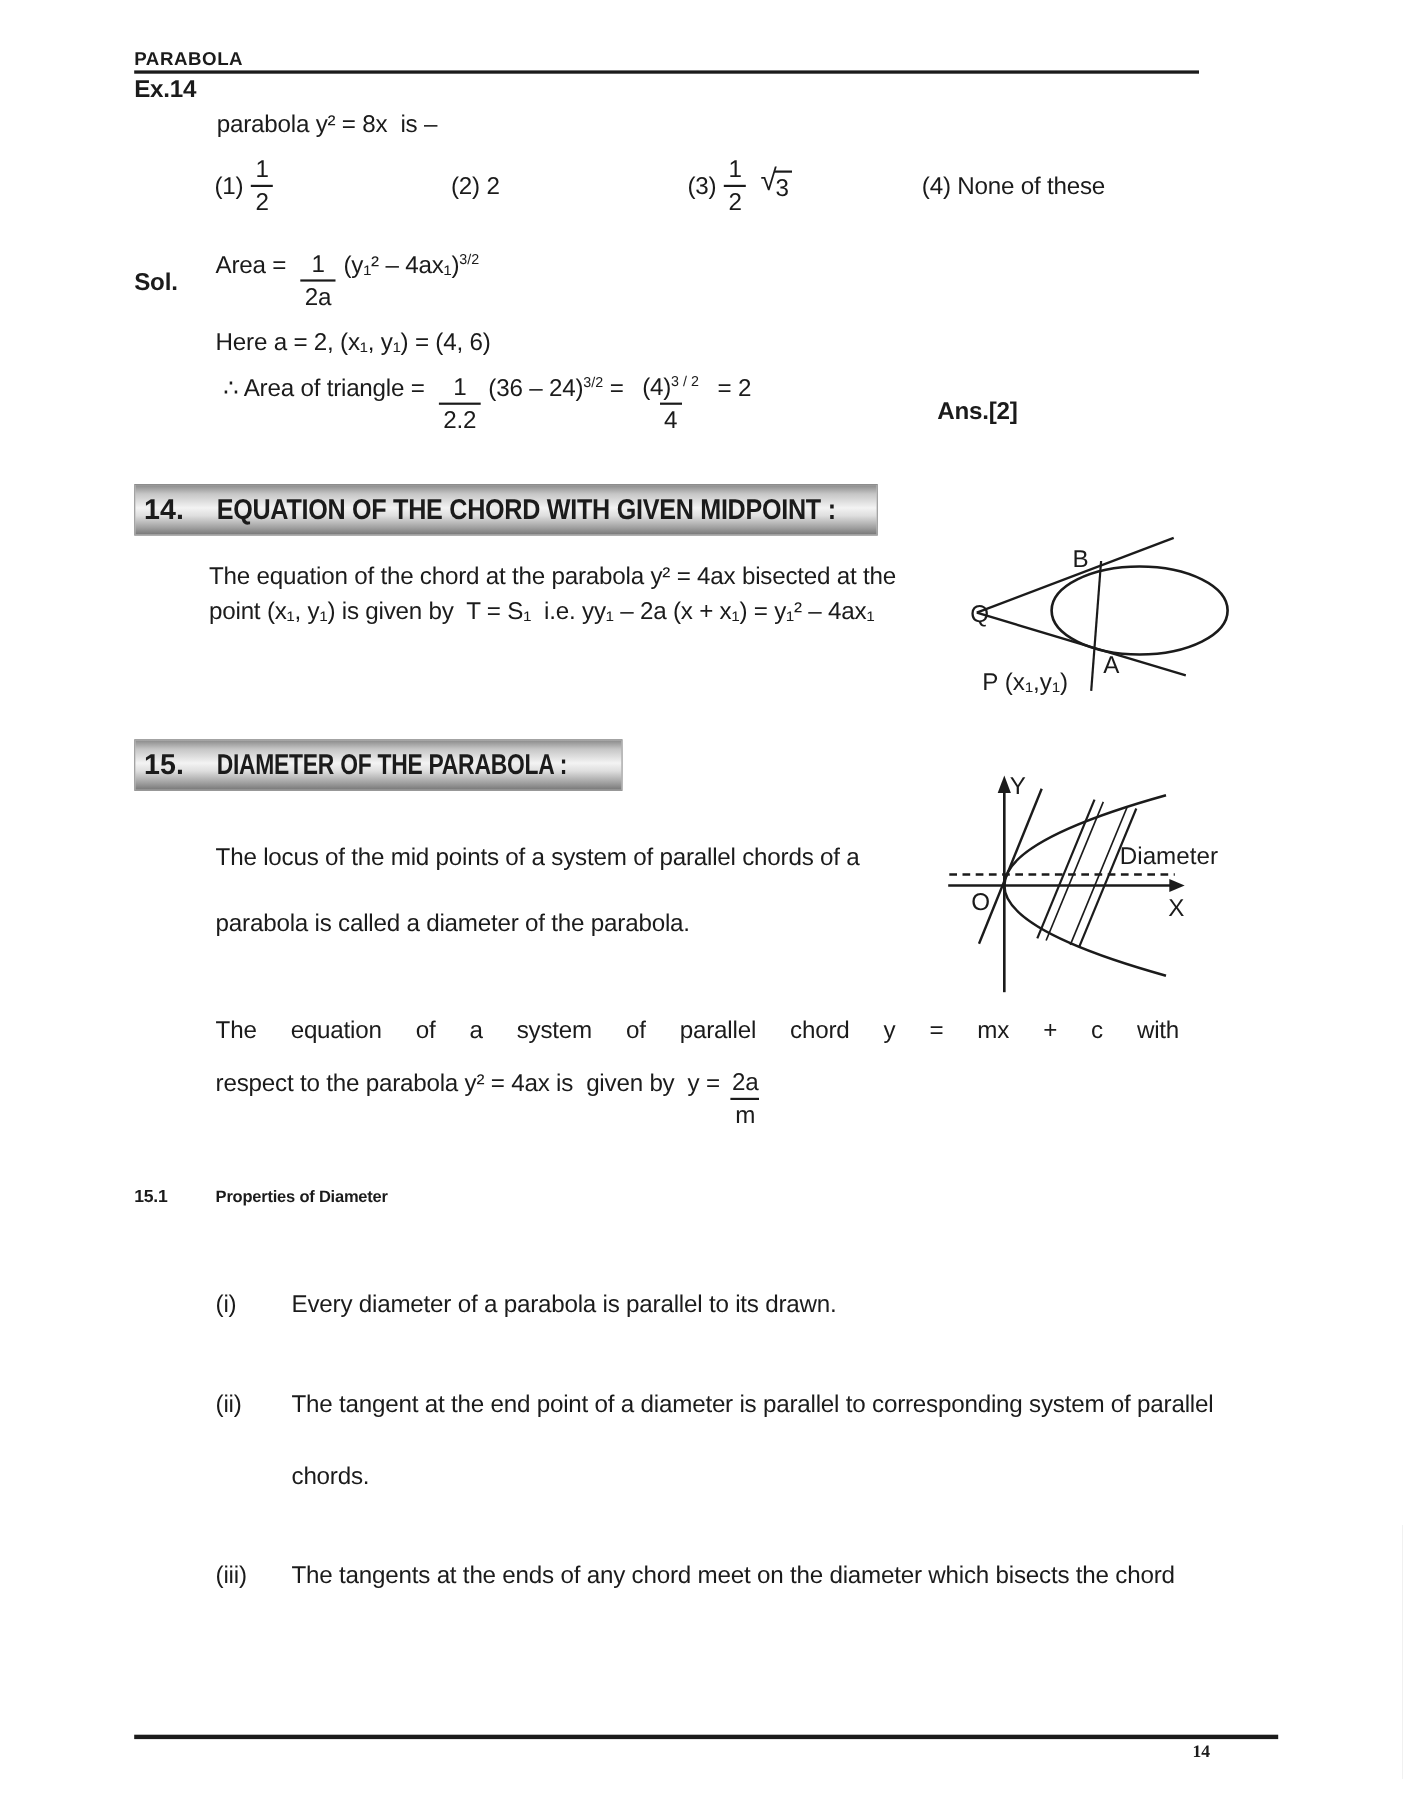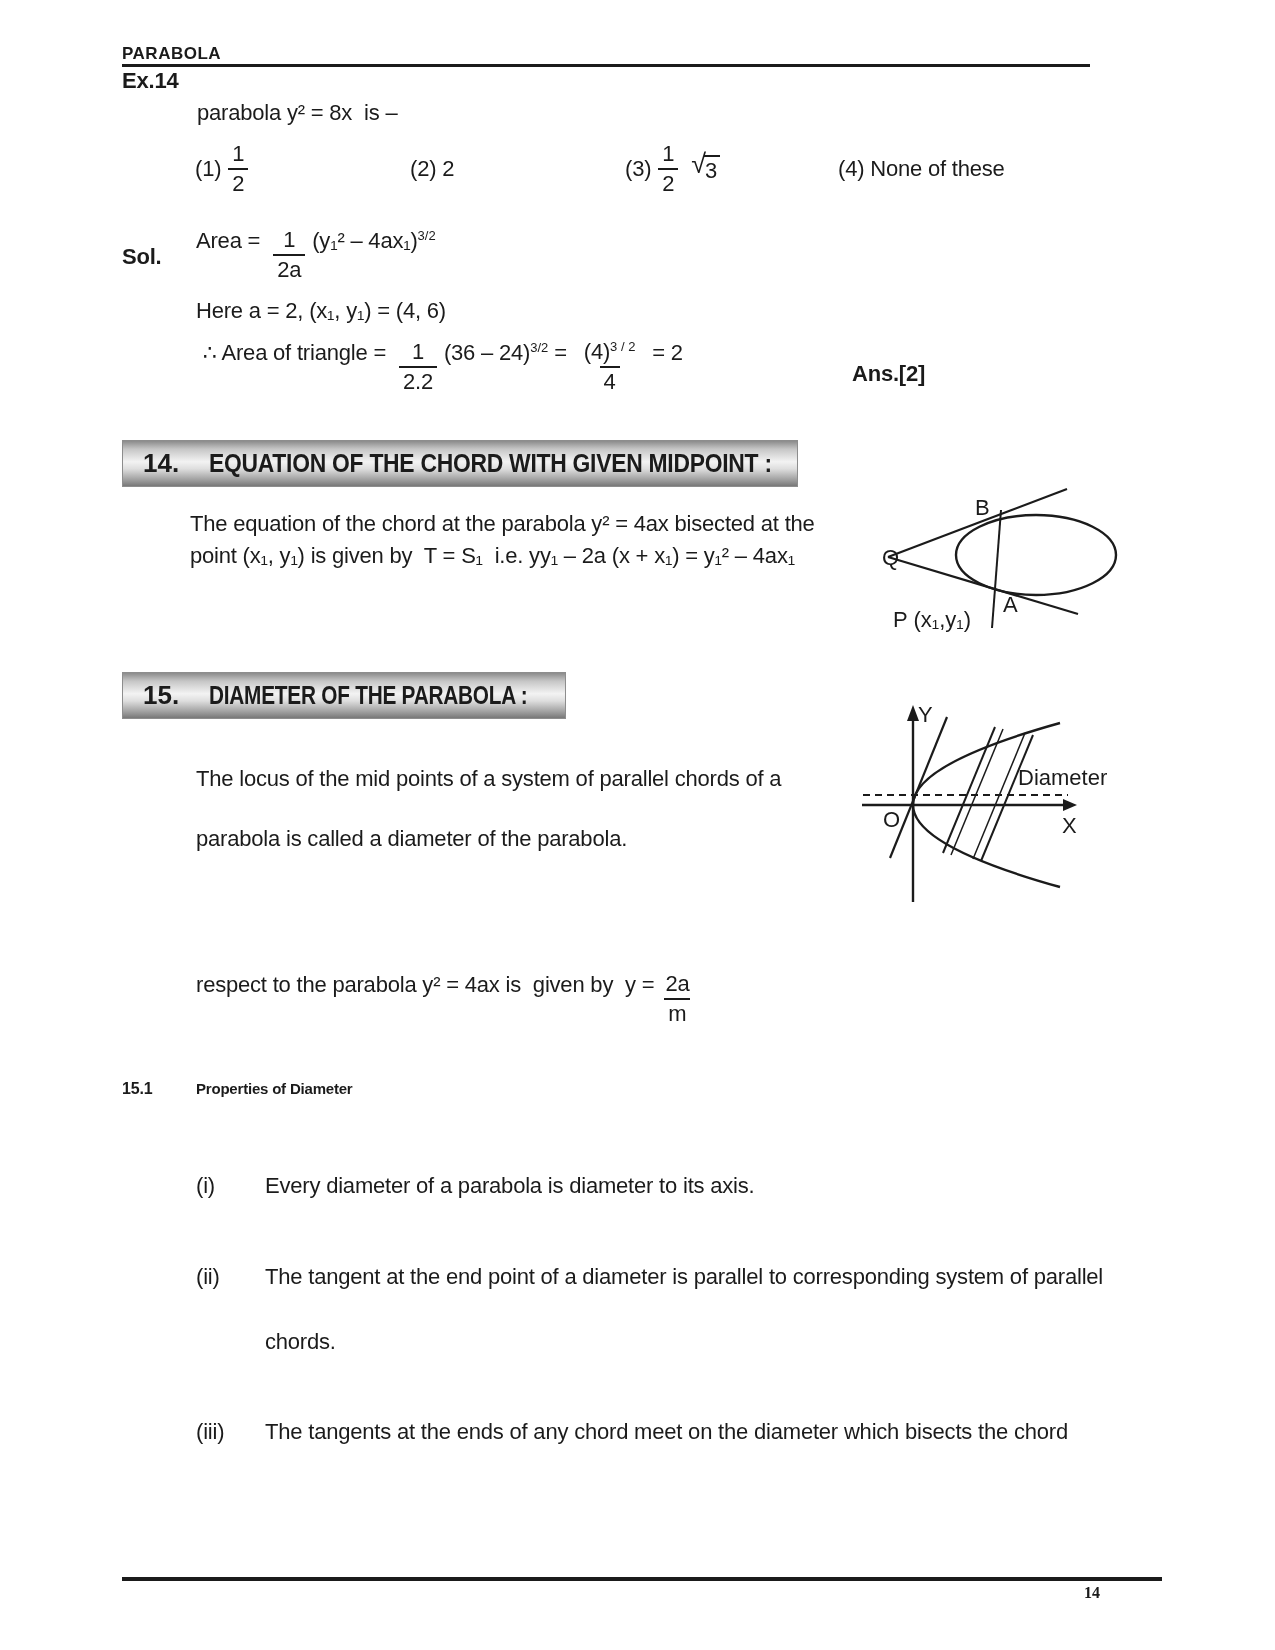--- a/index.html
+++ b/index.html
@@ -5,21 +5,21 @@
   html,body{margin:0;padding:0;background:#e8e8e8}
   .page{position:relative;width:1275px;height:1650px;background:#ffffff;margin:0 auto;
         font-family:"Liberation Sans","DejaVu Sans",sans-serif;color:#1b1b1b;overflow:hidden}
   .t{position:absolute;font-size:22px;line-height:1.15;white-space:pre;letter-spacing:-0.2px}
   .b{font-weight:bold}
   .rule{position:absolute;background:#1b1b1b}
   
   .bar{position:absolute;left:122px;height:47px;box-sizing:border-box;
        background:linear-gradient(180deg,#8b8b8b 0%,#c6c6c6 18%,#f3f3f3 46%,#dedede 62%,#a0a0a0 86%,#787878 100%);
        border:1px solid #8d8d8d;display:flex;align-items:center}
-  .bar .bnum{font-weight:bold;font-size:26px;margin-left:20px;width:66px;flex:0 0 auto}
+  .bar .bnum{font-weight:bold;font-size:26px;margin-left:8px;width:66px;flex:0 0 auto}
   .bar .btitle{font-weight:bold;font-size:26px;white-space:pre;transform-origin:left center;letter-spacing:-0.3px}
   .sx88{transform:scaleX(0.88)}
   .sx80{transform:scaleX(0.80)}
   
   .fline{position:absolute;display:flex;align-items:flex-start;font-size:22px;letter-spacing:-0.2px}
   .fline>span{white-space:pre}
   .opt{position:absolute;display:flex;align-items:center;height:56px;font-size:22px;letter-spacing:-0.2px}
   .opt>span{white-space:pre}
   .frac{display:inline-flex;flex-direction:column;align-items:center;margin:0 7px;line-height:1.08;flex:0 0 auto}
   .frac .num{padding:0 4px 2px;white-space:pre}
@@ -132,33 +132,34 @@
     <line x1="118" y1="188" x2="170" y2="62" stroke="#1b1b1b" stroke-width="2"></line>
     <line x1="126" y1="190" x2="178" y2="64" stroke="#1b1b1b" stroke-width="1.5"></line>
     <line x1="148" y1="194" x2="200" y2="68" stroke="#1b1b1b" stroke-width="1.5"></line>
     <line x1="156" y1="196" x2="208" y2="70" stroke="#1b1b1b" stroke-width="2"></line>
     <text x="93" y="57">Y</text>
     <text x="237" y="168">X</text>
     <text x="58" y="162">O</text>
     <text x="193" y="120">Diameter</text>
   </svg>
 
+  <div class="t ws25" style="left:196px;top:924px">The equation of a system of parallel chord y = mx + c with</div>
   <div class="fline" style="left:196px;top:972px;height:54px">
     <span>respect to the parabola y² = 4ax is  given by  y =</span>
     <span class="frac">
       <span class="num">2a</span>
       <span class="den">m</span>
     </span>
   </div>
 
   <div class="t b" style="left:122px;top:1080px;font-size:16px">15.1</div>
   <div class="t b" style="left:196px;top:1080px;font-size:15px">Properties of Diameter</div>
 
   <div class="t" style="left:196px;top:1173px">(i)</div>
-  <div class="t" style="left:265px;top:1173px">Every diameter of a parabola is diameter to its axis.</div>
+  <div class="t" style="left:265px;top:1173px">Every diameter of a parabola is parallel to its drawn.</div>
 
   <div class="t" style="left:196px;top:1264px">(ii)</div>
   <div class="t" style="left:265px;top:1264px">The tangent at the end point of a diameter is parallel to corresponding system of parallel</div>
   <div class="t" style="left:265px;top:1329px">chords.</div>
 
   <div class="t" style="left:196px;top:1419px">(iii)</div>
   <div class="t" style="left:265px;top:1419px">The tangents at the ends of any chord meet on the diameter which bisects the chord</div>
 
   <div class="rule" style="left:122px;top:1577px;width:1040px;height:4px"></div>
   <div class="pagenum" style="left:1040px;top:1584px;width:60px">14</div>

